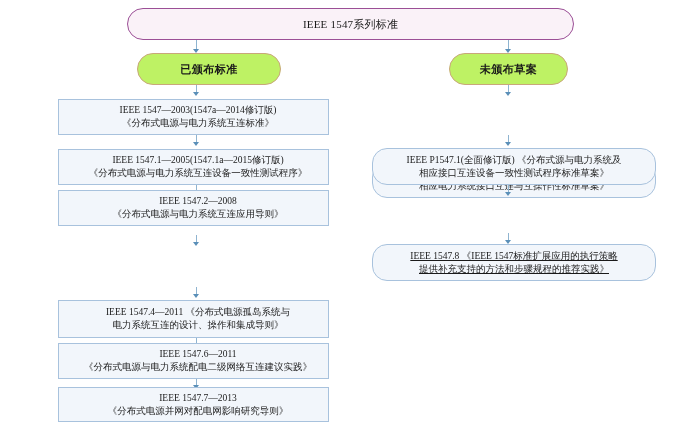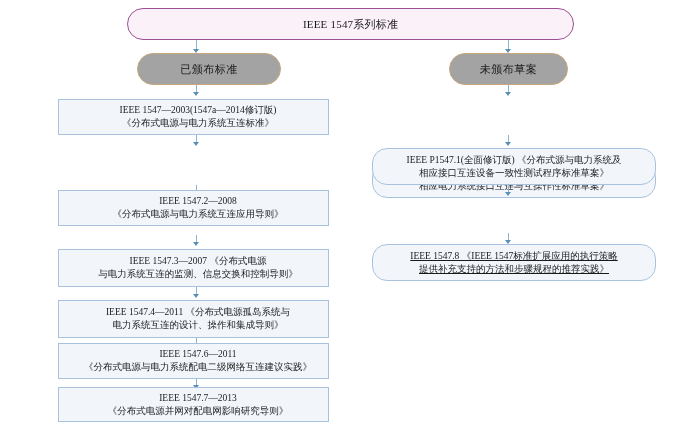--- a/index.html
+++ b/index.html
@@ -45,23 +45,24 @@
     background: #faf2f8;
     font-size: 11px;
     letter-spacing: .2px;
   }
 
   
   .cat-node {
     height: 32px;
     border: 1px solid #c9a77a;
     border-radius: 16px;
-    background: #a3a3a3;
+    background: #bef264;
     font-size: 11px;
     letter-spacing: .5px;
+    font-weight: bold;
   }
   .cat-left  { left: 137px; top: 53px; width: 144px; }
   .cat-right { left: 449px; top: 53px; width: 119px; }
 
   
   .leaf-left {
     left: 58px;
     width: 271px;
     border: 1px solid #a8c2dd;
     background: #f2f6fb;
@@ -112,32 +113,32 @@
 
   <div class="conn" style="left:196px; top:85px; height:9px;"></div>
   <div class="arrow" style="left:193px; top:92px;"></div>
 
   <div class="node leaf-left" style="top:99px; height:36px;">IEEE 1547—2003(1547a—2014修订版)
 《分布式电源与电力系统互连标准》</div>
 
   <div class="conn" style="left:196px; top:135px; height:9px;"></div>
   <div class="arrow" style="left:193px; top:142px;"></div>
 
+  <div class="node leaf-left" style="top:149px; height:36px;">IEEE 1547.1—2005(1547.1a—2015修订版)
+《分布式电源与电力系统互连设备一致性测试程序》</div>
 
   <div class="conn" style="left:196px; top:185px; height:9px;"></div>
   <div class="arrow" style="left:193px; top:192px;"></div>
 
   <div class="node leaf-left" style="top:190px; height:36px;">IEEE 1547.2—2008
 《分布式电源与电力系统互连应用导则》</div>
 
   <div class="conn" style="left:196px; top:235px; height:9px;"></div>
   <div class="arrow" style="left:193px; top:242px;"></div>
 
-  <div class="node leaf-left" style="top:249px; height:38px;">IEEE 1547.3—2007 《分布式电源
-与电力系统互连的监测、信息交换和控制导则》</div>
 
   <div class="conn" style="left:196px; top:287px; height:9px;"></div>
   <div class="arrow" style="left:193px; top:294px;"></div>
 
   <div class="node leaf-left" style="top:300px; height:38px;">IEEE 1547.4—2011 《分布式电源孤岛系统与
 电力系统互连的设计、操作和集成导则》</div>
 
   <div class="conn" style="left:196px; top:338px; height:9px;"></div>
   <div class="arrow" style="left:193px; top:345px;"></div>
 

